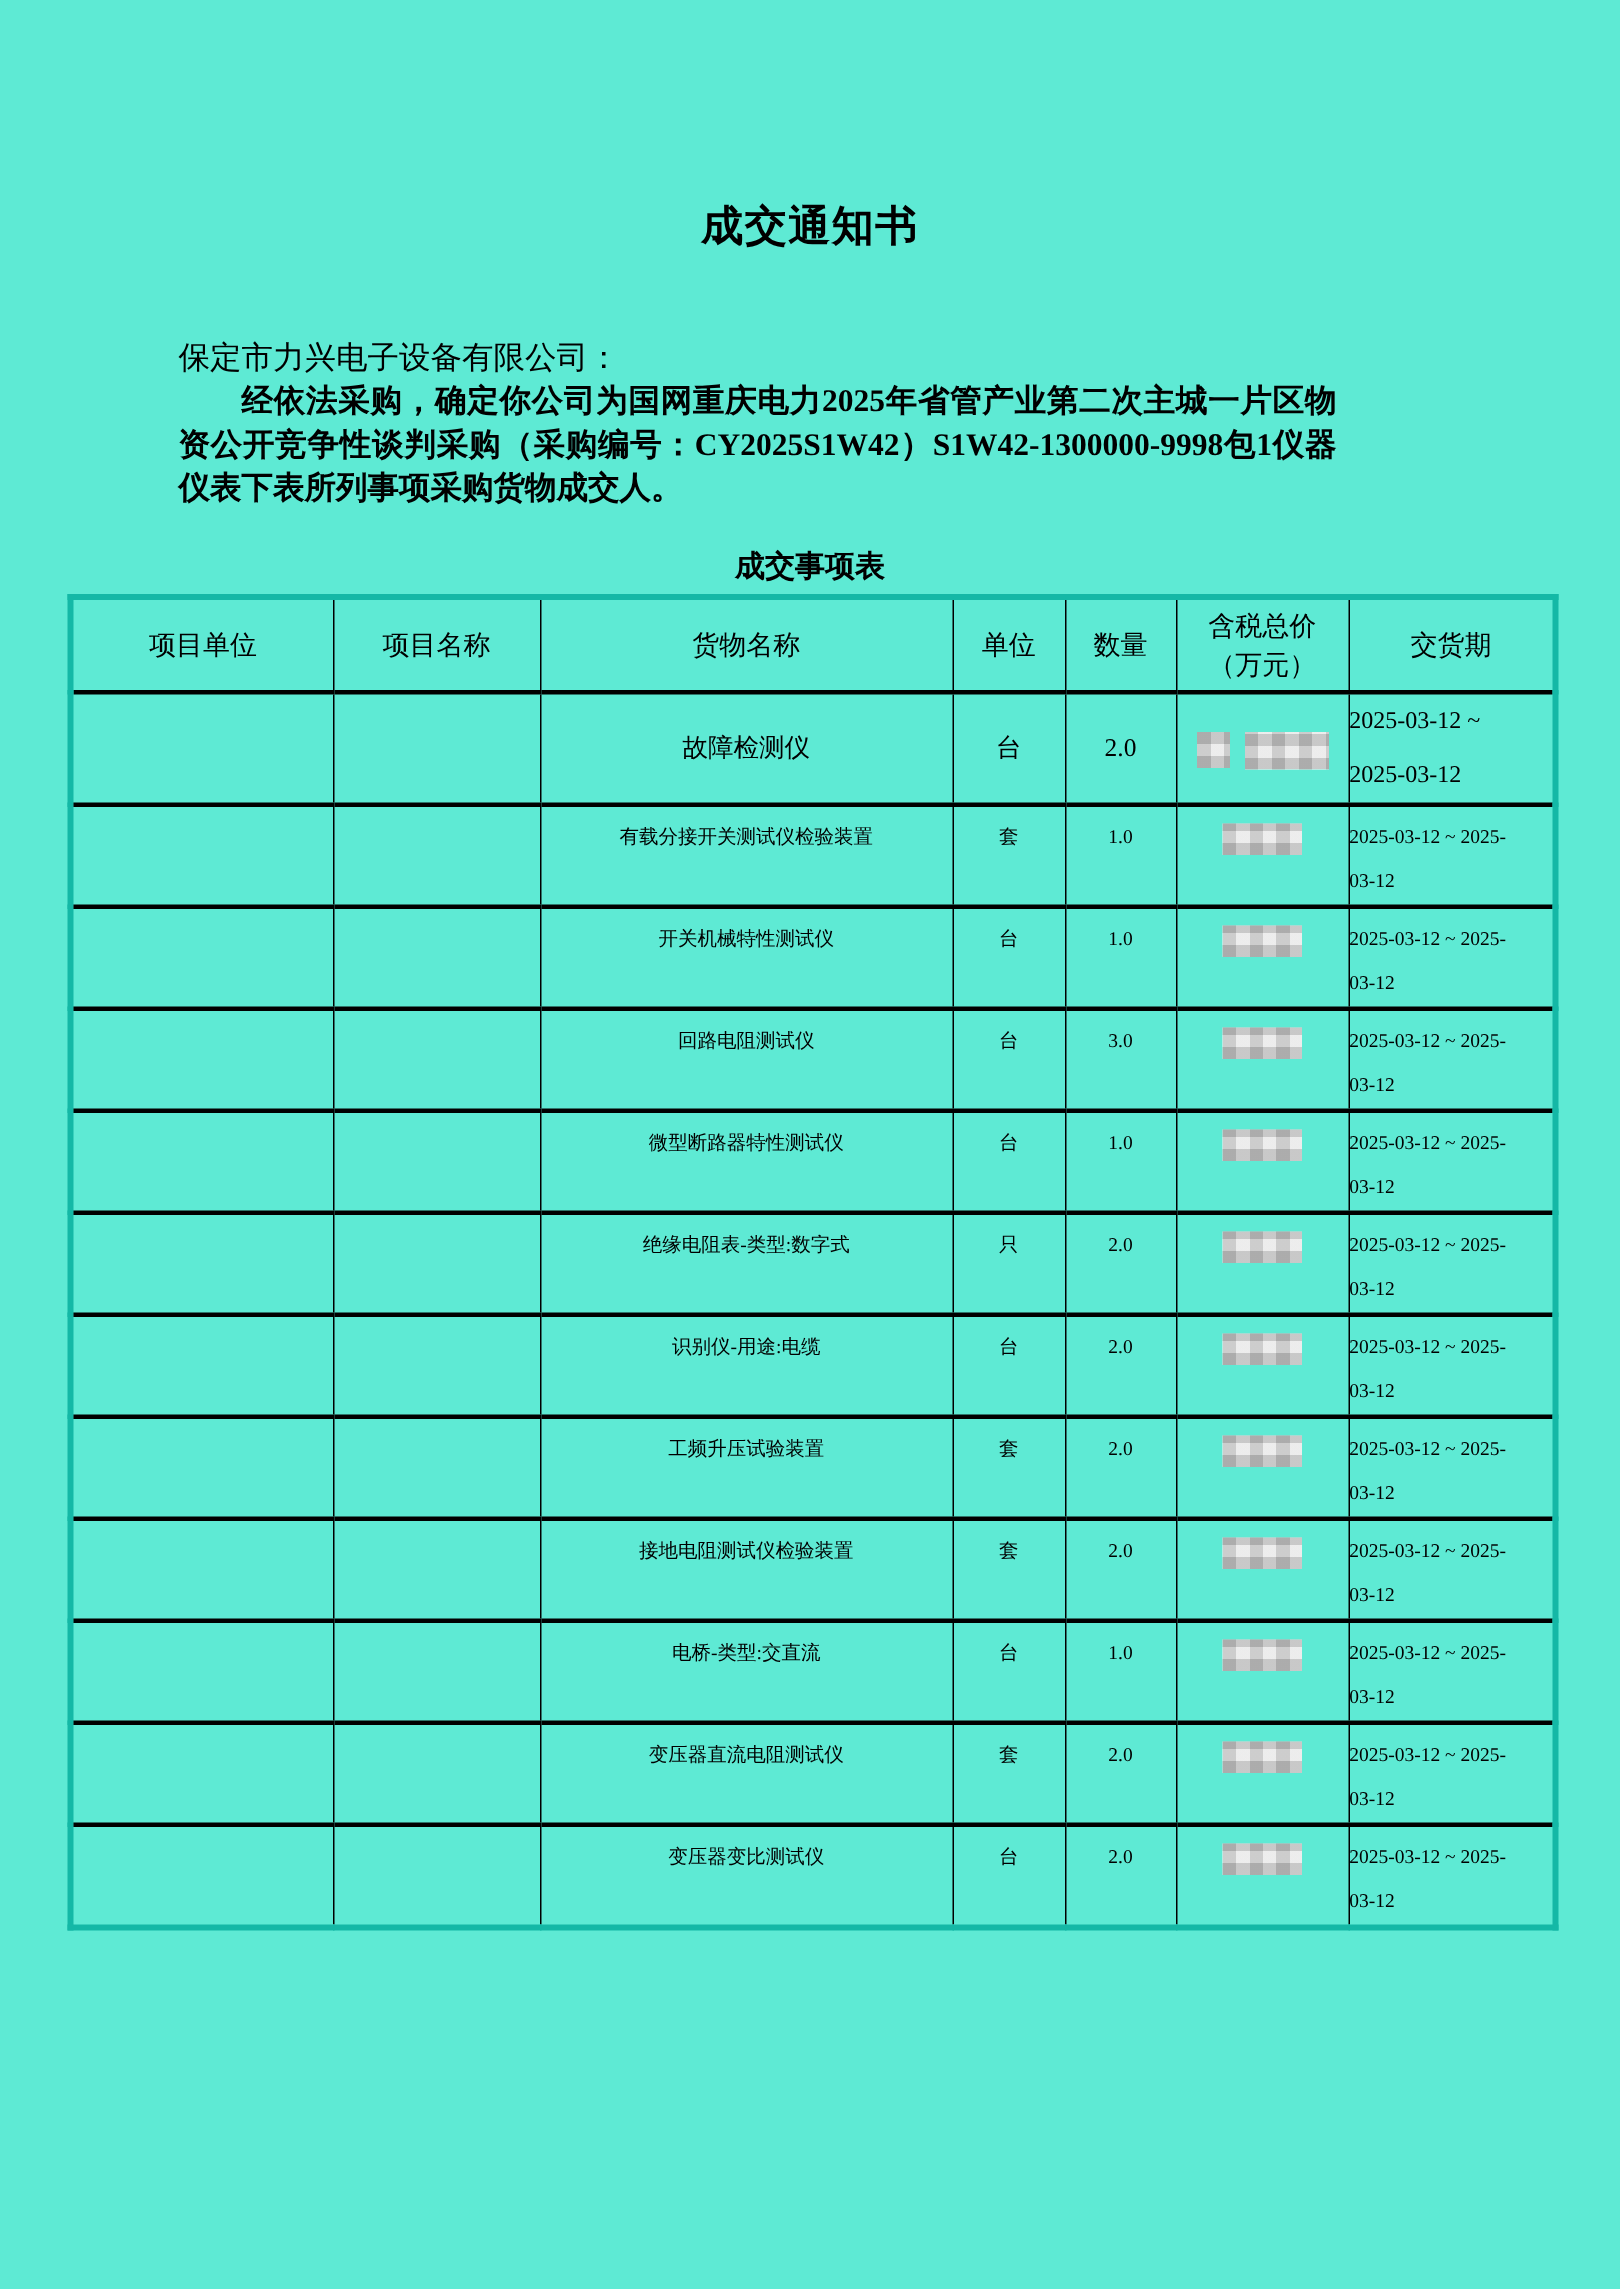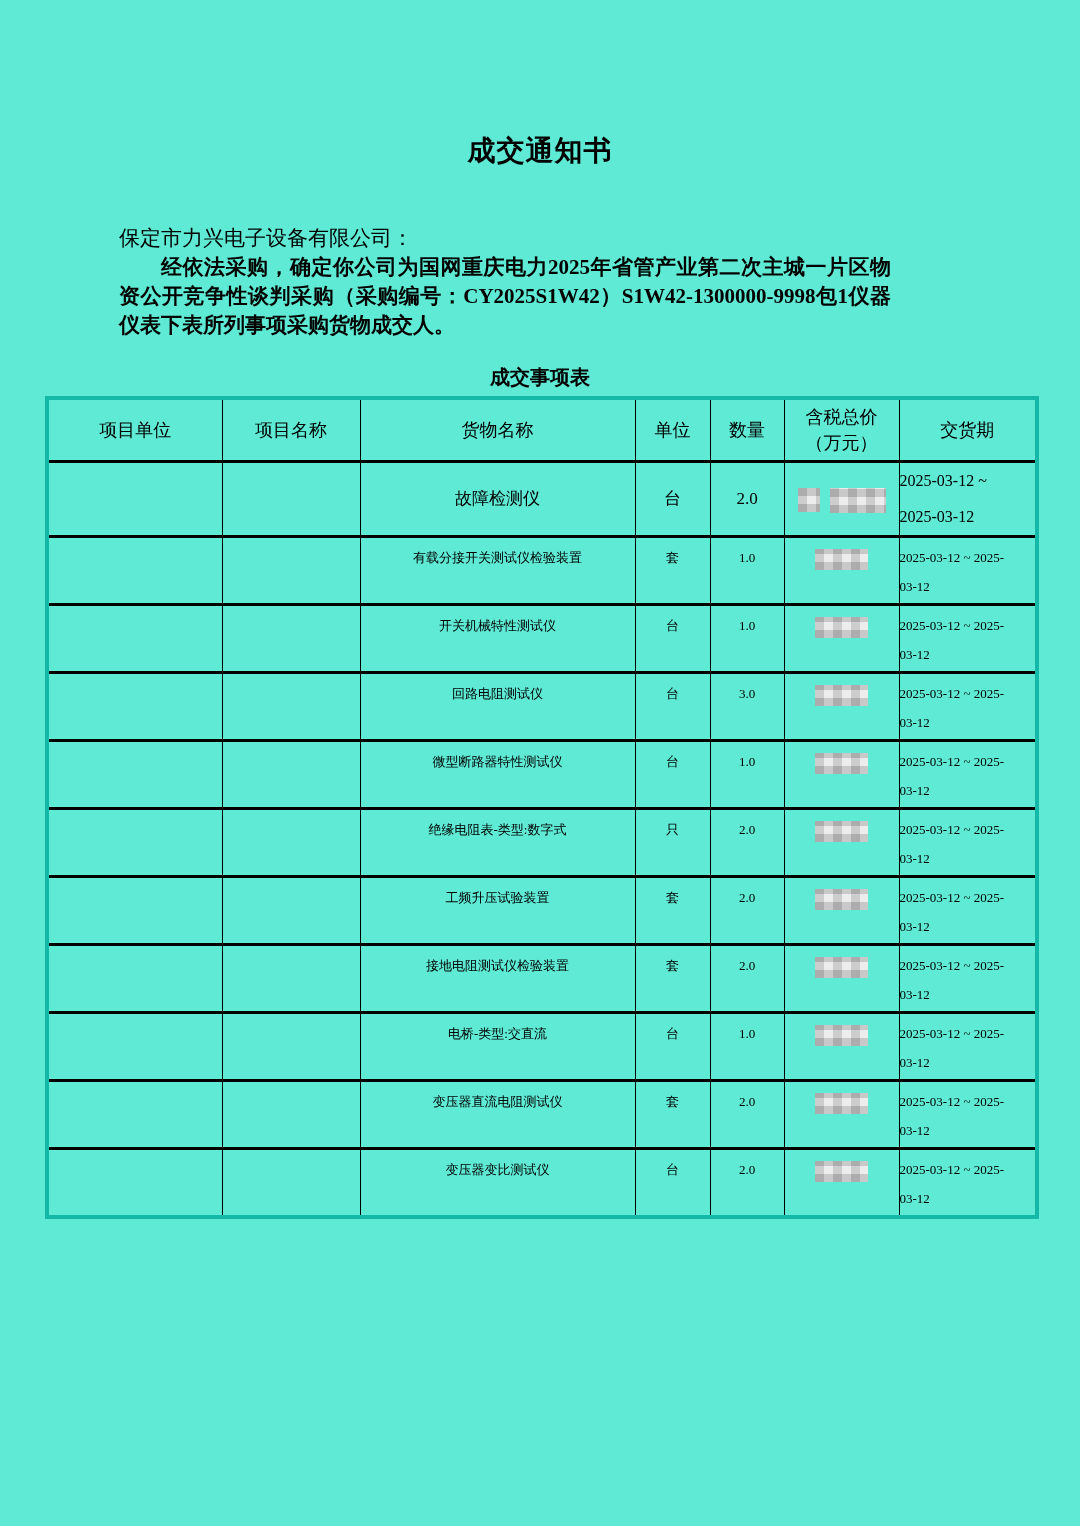--- a/index.html
+++ b/index.html
@@ -230,20 +230,34 @@
       <td class="c-qty">2.0</td>
       <td class="c-price">
         <span class="pixel pixel-b"></span>
       </td>
       <td class="c-del">
         <div>2025-03-12 ~ 2025-</div>
         <div>03-12</div>
       </td>
     </tr>
 
+    <tr>
+      <td class="c-pu"></td>
+      <td class="c-pn"></td>
+      <td class="c-goods">识别仪-用途:电缆</td>
+      <td class="c-unit">台</td>
+      <td class="c-qty">2.0</td>
+      <td class="c-price">
+        <span class="pixel pixel-b"></span>
+      </td>
+      <td class="c-del">
+        <div>2025-03-12 ~ 2025-</div>
+        <div>03-12</div>
+      </td>
+    </tr>
 
     <tr>
       <td class="c-pu"></td>
       <td class="c-pn"></td>
       <td class="c-goods">工频升压试验装置</td>
       <td class="c-unit">套</td>
       <td class="c-qty">2.0</td>
       <td class="c-price">
         <span class="pixel pixel-b"></span>
       </td>

